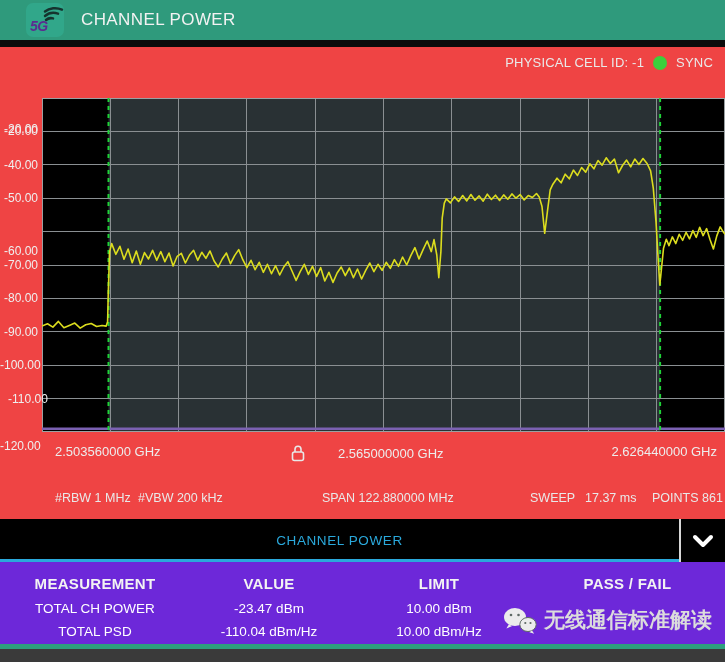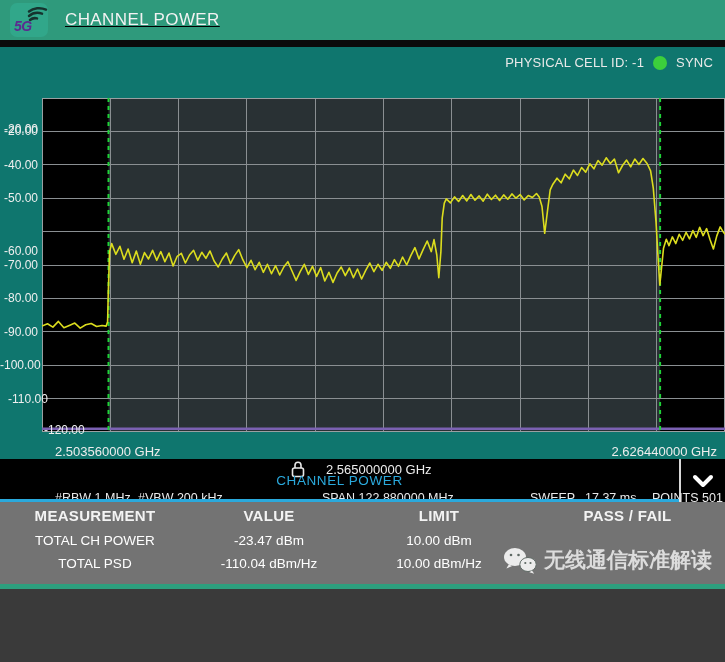--- a/index.html
+++ b/index.html
@@ -2,54 +2,54 @@
 <html><head>
 <meta charset="utf-8">
 <style>
   html,body{margin:0;padding:0;}
   body{
     width:725px;height:662px;overflow:hidden;background:#3a3a3a;
     font-family:"Liberation Sans","DejaVu Sans",sans-serif;
     -webkit-font-smoothing:antialiased;
   }
   
-  .header{height:40px;background:#2f9a7c;display:flex;align-items:center;padding-left:10px;text-decoration:underline;}
+  .header{height:40px;background:#2f9a7c;display:flex;align-items:center;padding-left:26px;}
   .logo{width:38px;height:34px;border-radius:7px;background:#31a78a;position:relative;flex:none;}
   .logo .fiveg{position:absolute;left:4px;bottom:3px;font-style:italic;font-weight:800;
     font-size:14px;color:#5c2b90;letter-spacing:-0.5px;}
   .logo svg{position:absolute;right:0;top:1px;}
   .title{margin-left:17px;font-size:17px;color:#f2f2f2;letter-spacing:0.4px;}
   .separator{height:7px;background:#0b0b0b;}
   
-  .main{position:relative;height:412px;background:#0f766e;}
+  .main{position:relative;height:472px;background:#ef4444;}
   .status-row{position:absolute;top:8px;right:12px;display:flex;align-items:center;gap:9px;
     font-size:13px;color:#e9e9e9;letter-spacing:0.2px;}
   .sync-dot{width:14px;height:14px;border-radius:50%;background:#3ccf3c;}
   .plot{position:absolute;left:42px;top:51px;width:683px;height:334px;}
   .plot svg{display:block;}
   .ylab{position:absolute;left:0;width:38px;text-align:right;font-size:12px;color:#efefef;
     line-height:16px;}
   .freq-row{position:absolute;left:0;top:394px;width:725px;height:24px;font-size:13px;color:#ededed;}
   .freq-start{position:absolute;left:55px;top:3px;}
-  .freq-center{position:absolute;left:290px;top:16px;display:flex;align-items:center;gap:20px;height:24px;}
+  .freq-center{position:absolute;left:290px;top:0;display:flex;align-items:center;gap:32px;height:24px;}
   .freq-stop{position:absolute;right:8px;top:3px;}
   .settings-row{position:absolute;left:0;top:441px;width:725px;height:22px;
     font-size:12.5px;color:#e9e9e9;}
   .settings-row span{position:absolute;top:3px;white-space:nowrap;}
   .s-rbw{left:55px;} .s-vbw{left:138px;} .s-span{left:322px;}
   .s-sweepl{left:530px;} .s-sweepv{left:585px;} .s-points{left:652px;}
   
   .tab-bar{height:43px;background:#000;display:flex;}
   .tab{flex:1;position:relative;display:flex;align-items:center;justify-content:center;cursor:pointer;}
   .tab-label{color:#2aa9dc;font-size:13.5px;letter-spacing:0.6px;}
   .tab-underline{position:absolute;left:0;right:0;bottom:0;height:3px;background:#2aa9dc;}
   .tab-divider{width:2px;background:#d7d7d7;}
   .chevron-cell{width:44px;display:flex;align-items:center;justify-content:center;cursor:pointer;}
   
-  .results{height:82px;background:#737373;position:relative;padding-top:0;box-sizing:border-box;}
+  .results{height:82px;background:#6d28d9;position:relative;padding-top:8px;box-sizing:border-box;}
   .tgrid{display:grid;grid-template-columns:190px 158px 182px 195px;}
   .th{font-size:15px;font-weight:700;color:#f3f3f3;text-align:center;height:27px;line-height:27px;
     letter-spacing:0.3px;}
   .td{font-size:13.5px;color:#fff;text-align:center;height:23px;line-height:23px;}
   .watermark{position:absolute;right:13px;top:44px;display:flex;align-items:center;gap:7px;
     color:#dcdcdc;font-size:21px;font-weight:600;white-space:nowrap;}
   .footer{height:5px;background:#2e9f7e;}
 </style>
 </head>
 <body>
@@ -124,33 +124,33 @@
     </div>
     <span class="freq-stop">2.626440000 GHz</span>
   </div>
 
   <div class="settings-row">
     <span class="s-rbw">#RBW 1 MHz</span>
     <span class="s-vbw">#VBW 200 kHz</span>
     <span class="s-span">SPAN 122.880000 MHz</span>
     <span class="s-sweepl">SWEEP</span>
     <span class="s-sweepv">17.37 ms</span>
-    <span class="s-points">POINTS 501</span>
+    <span class="s-points">POINTS 861</span>
   </div>
 <div class="ylab" style="top: 43px; margin-top: 31px;">-20.00</div>
     <div class="ylab" style="top: 76.4px;">-20.00</div>
     <div class="ylab" style="top: 109.8px;">-40.00</div>
     <div class="ylab" style="top: 143.2px;">-50.00</div>
     <div class="ylab" style="top: 176.6px; margin-top: 19px;">-60.00</div>
     <div class="ylab" style="top: 210px;">-70.00</div>
     <div class="ylab" style="top: 243.4px;">-80.00</div>
     <div class="ylab" style="top: 276.8px;">-90.00</div>
     <div class="ylab" style="top: 310.2px;">-100.00</div>
     <div class="ylab" style="top: 343.6px; padding-left: 8px;">-110.00</div>
-    <div class="ylab" style="top: 375px; padding-left: 44px;">-120.00</div>
+    <div class="ylab" style="top: 391px;">-120.00</div>
   </div>
 
 <div class="tab-bar">
   <div class="tab">
     <span class="tab-label">CHANNEL POWER</span>
     <span class="tab-underline"></span>
   </div>
   <div class="tab-divider"></div>
   <div class="chevron-cell">
     <svg width="22" height="14" viewBox="0 0 22 14">

